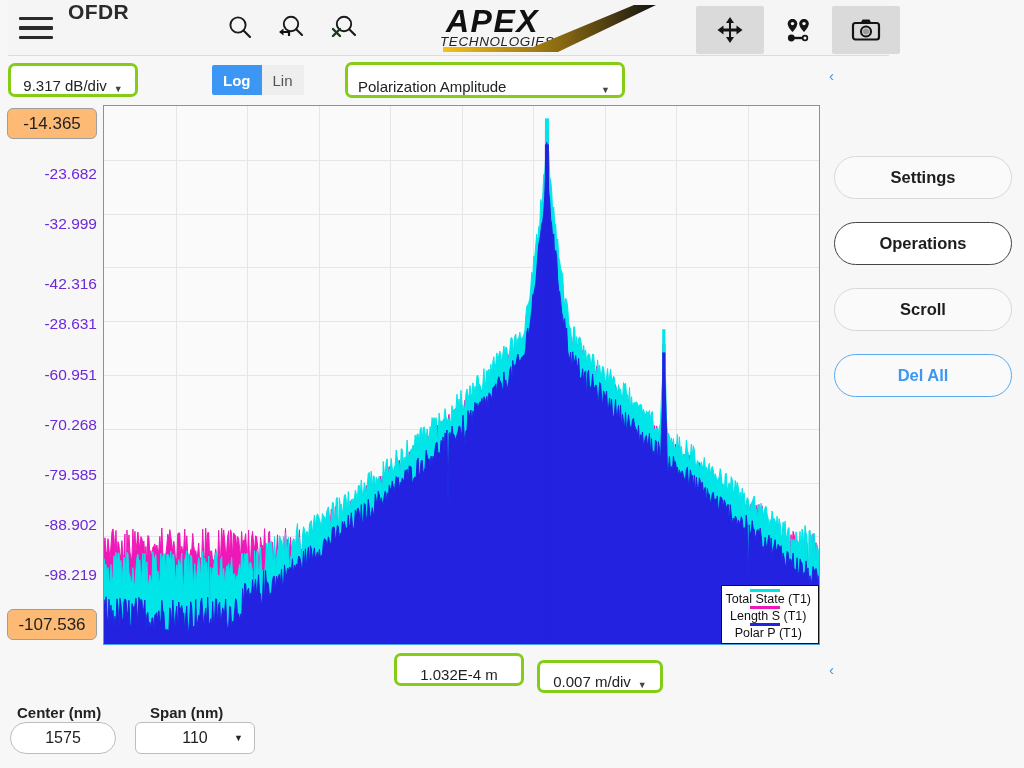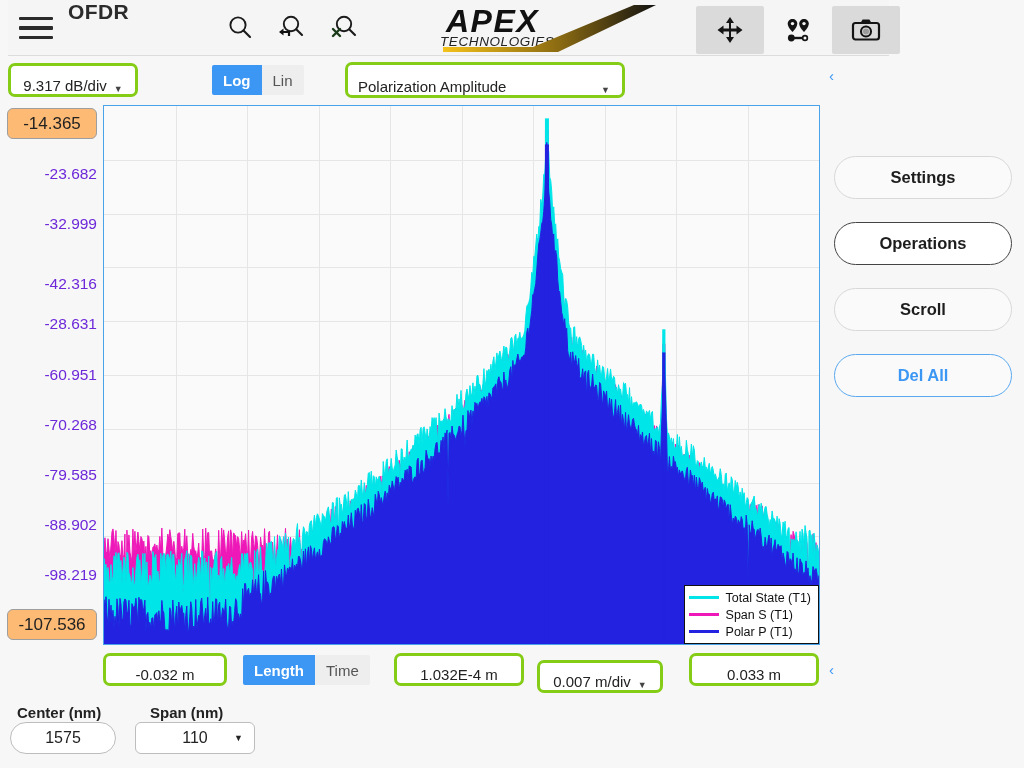--- a/index.html
+++ b/index.html
@@ -65,21 +65,21 @@
     background:#fafafa; border:1px solid #4aa3e8; overflow:hidden;
   }
   #grid { position:absolute; inset:0; }
   #grid .v { position:absolute; top:0; bottom:0; width:1px; background:#e6e6e6; }
   #grid .h { position:absolute; left:0; right:0; height:1px; background:#e6e6e6; }
   #traces { position:absolute; inset:0; }
   #legend {
     position:absolute; right:0px; bottom:0px;
     background:#ffffff; border:1px solid #111; padding:3px 7px 3px 4px;
   }
-  .lg-row { display:flex; align-items:center; height:17px; }
+  .lg-row { display:flex; align-items:center; height:17px;flex-direction:column; }
   .lg-line { width:30px; height:3px; margin-right:7px; }
   .lg-txt { font-size:12.5px; color:#111; white-space:nowrap; }
 
   
   #botbar { position:absolute; left:0; top:650px; width:818px; height:40px; }
   #x-start { position:absolute; left:103px; top:3px; width:124px; height:33px; }
   #lentime { position:absolute; left:243px; top:5px; display:flex; background:#eeeeee; border-radius:2px; overflow:hidden; height:30px; }
   #lentime div { display:flex; align-items:center; justify-content:center; padding:0 11px; font-size:15px; cursor:pointer; }
   #lentime .on { background:#3b97f3; color:#fff; font-weight:bold; }
   #lentime .off { color:#555; }
@@ -270,41 +270,35 @@
         <rect x="442.2" y="38.5" width="4" height="501.5" fill="#2222e0"></rect>
         <rect x="559.8" y="247.1" width="3.2" height="292.9" fill="#2222e0"></rect>
       </svg>
     <div id="legend">
         <div class="lg-row">
           <span class="lg-line" style="background: rgb(0, 229, 232);"></span>
           <span class="lg-txt">Total State (T1)</span>
         </div>
         <div class="lg-row">
           <span class="lg-line" style="background: rgb(238, 23, 184);"></span>
-          <span class="lg-txt">Span S (T1)</span>
+          <span class="lg-txt">Length S (T1)</span>
         </div>
         <div class="lg-row">
           <span class="lg-line" style="background: rgb(34, 34, 224);"></span>
           <span class="lg-txt">Polar P (T1)</span>
         </div>
       </div>
   </div>
 
   <div id="botbar">
-    <div class="pill" id="x-start">-0.032 m</div>
-    <div id="lentime">
-      <div class="on">Length</div>
-      <div class="off">Time</div>
-    </div>
     <div class="pill" id="x-marker">1.032E-4 m</div>
     <div class="pill" id="x-div">
       <span>0.007 m/div</span>
       <span class="caret">▼</span>
     </div>
-    <div class="pill" id="x-stop">0.033 m</div>
   </div>
 
   <div id="footer">
     <div class="fld-label" id="center-lbl">Center (nm)</div>
     <div class="fld-box" id="center-box">1575</div>
 
     <div class="fld-label" id="span-lbl">Span (nm)</div>
     <div class="fld-box" id="span-box">
       <span>110</span>
       <span class="caret">▼</span>

